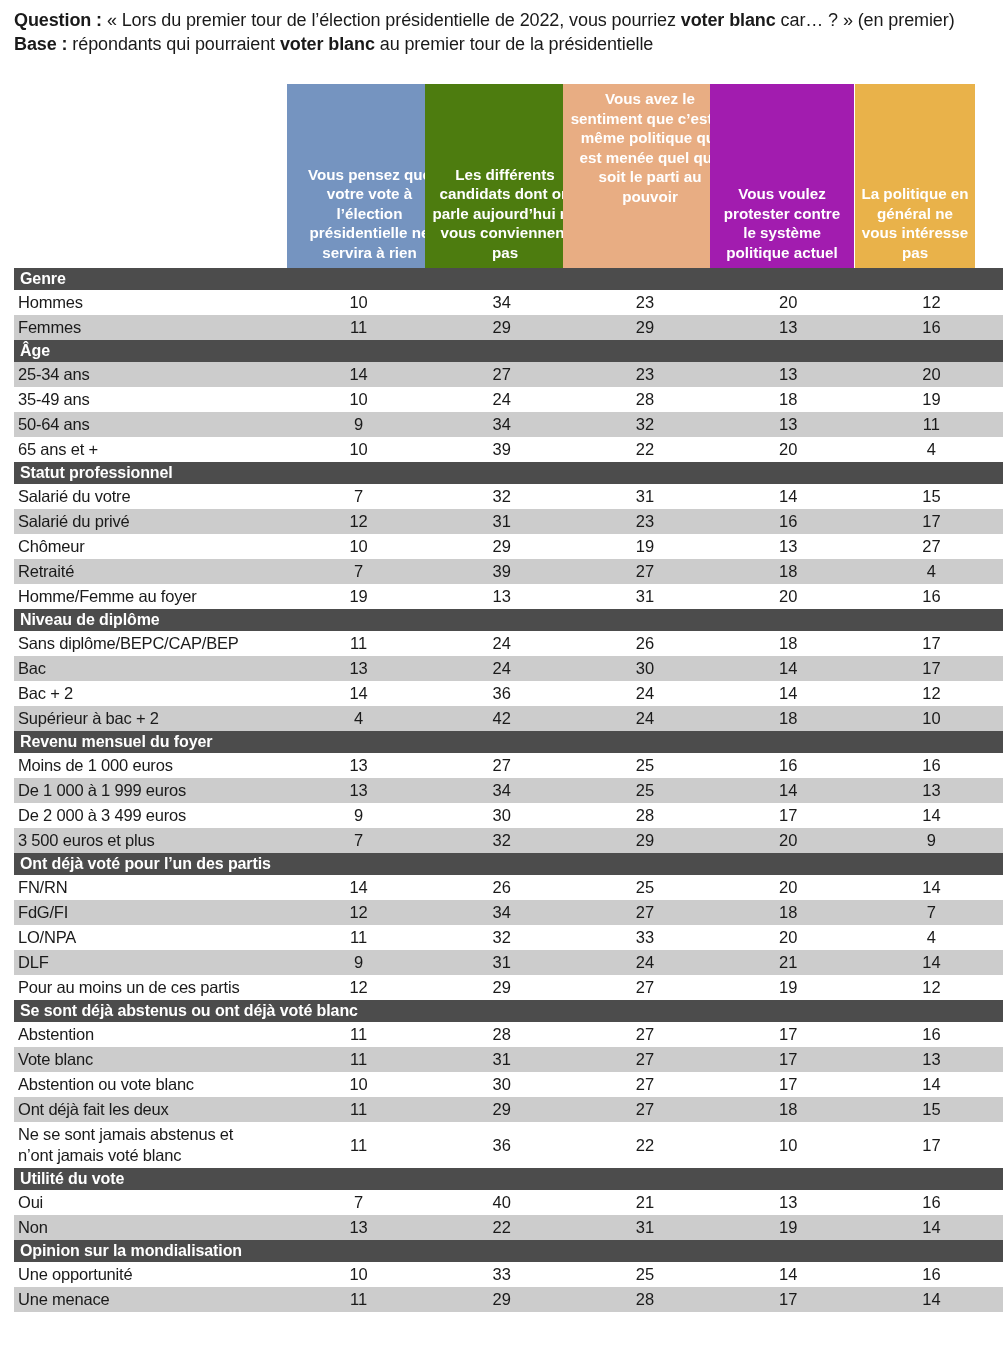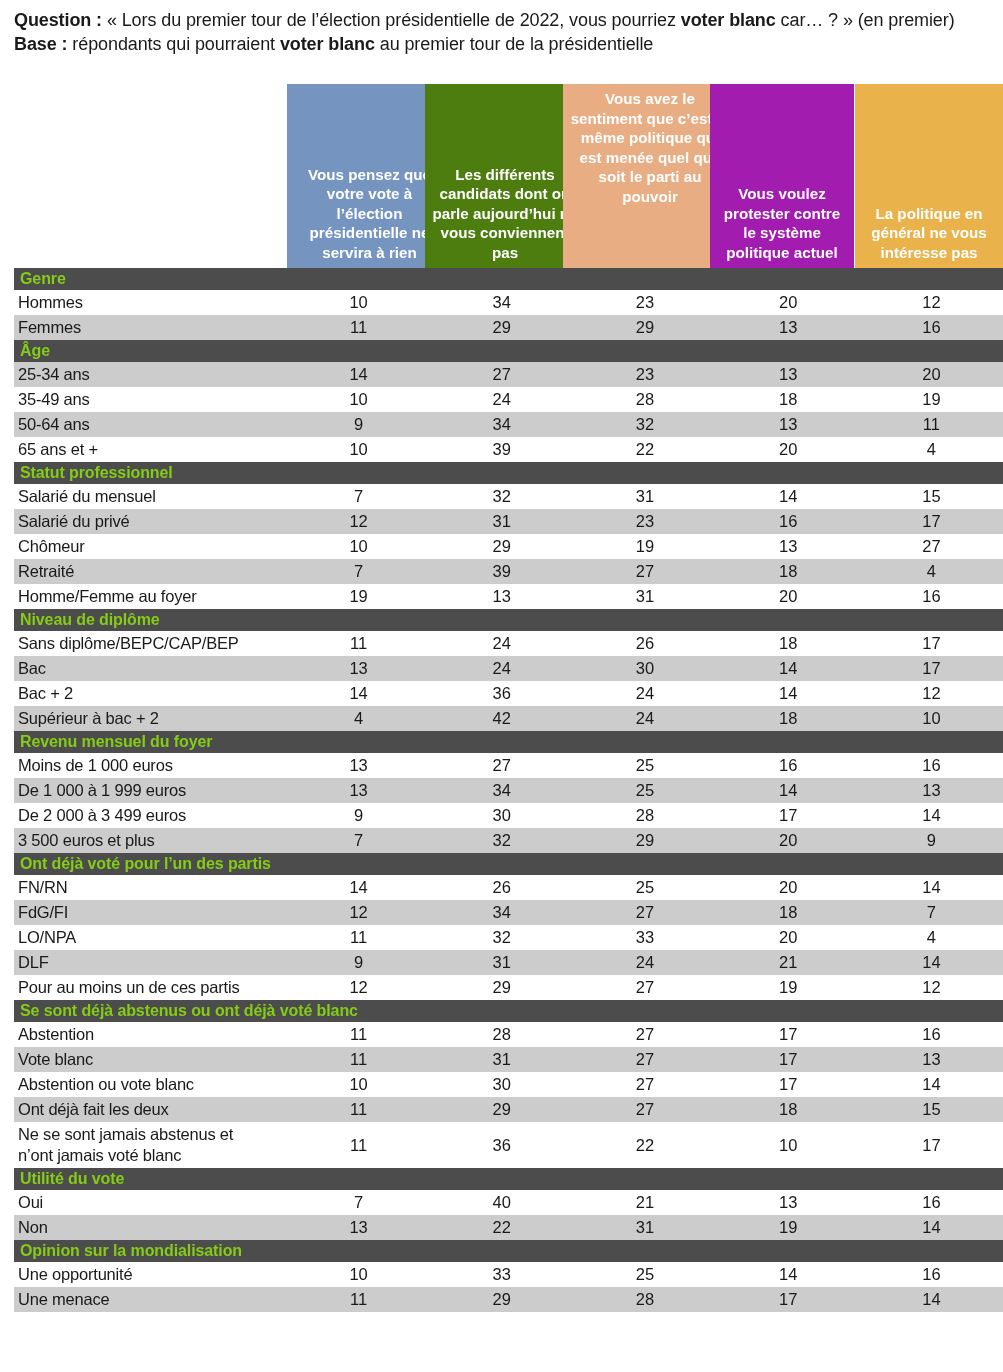--- a/index.html
+++ b/index.html
@@ -24,33 +24,33 @@
     color:#ffffff;font-weight:bold;font-size:15.2px;line-height:19.5px;
     text-align:center;
     display:flex;align-items:flex-end;justify-content:center;
     padding-bottom:6px;box-sizing:border-box;
   }
   .hcell span{display:block;padding:0 6px;}
   .hc0{left:287px;width:165px;background:#7594c0;}
   .hc1{left:425px;width:160px;background:#4d7c0f;}
   .hc2{left:563px;width:174px;background:#e8ad83;}
   .hc3{left:710px;width:144px;background:#a21caf;}
-  .hc4{left:855px;width:148px;background:#e9b24a;}
+  .hc4{left:855px;width:120px;background:#e9b24a;}
   .hc2{align-items:flex-start;padding-bottom:0;padding-top:5px;}
 
   
   .tablewrap{position:absolute;left:14px;top:268px;width:989px;}
   table.grid{border-collapse:collapse;width:989px;table-layout:fixed;}
   table.grid td{padding:0;vertical-align:middle;}
 
   col.c-label{width:273px;}
   col.c-v{width:143.2px;}
 
   tr.section td{
-    background:#4c4c4c;color:#84cc16;font-weight:bold;
+    background:#4c4c4c;color:#ffffff;font-weight:bold;
     font-size:16px;height:22px;line-height:22px;
     padding-left:6px;letter-spacing:-0.1px;
   }
   tr.datarow td{height:25px;font-size:16.5px;}
   tr.datarow td.lbl{padding-left:4px;text-align:left;letter-spacing:-0.2px;}
   tr.datarow td.val{text-align:center;}
   tr.odd td{background:#ffffff;}
   tr.even td{background:#cccccc;}
   tr.tall td{height:46px;}
   td.lbl .two{line-height:21px;margin-top:28px;}
@@ -149,21 +149,21 @@
             <td class="val">10</td>
             <td class="val">39</td>
             <td class="val">22</td>
             <td class="val">20</td>
             <td class="val">4</td>
           </tr>
           <tr class="section">
             <td colspan="6">Statut professionnel</td>
           </tr>
           <tr class="datarow odd">
-            <td class="lbl">Salarié du mensuel</td>
+            <td class="lbl">Salarié du votre</td>
             <td class="val">7</td>
             <td class="val">32</td>
             <td class="val">31</td>
             <td class="val">14</td>
             <td class="val">15</td>
           </tr>
           <tr class="datarow even">
             <td class="lbl">Salarié du privé</td>
             <td class="val">12</td>
             <td class="val">31</td>

